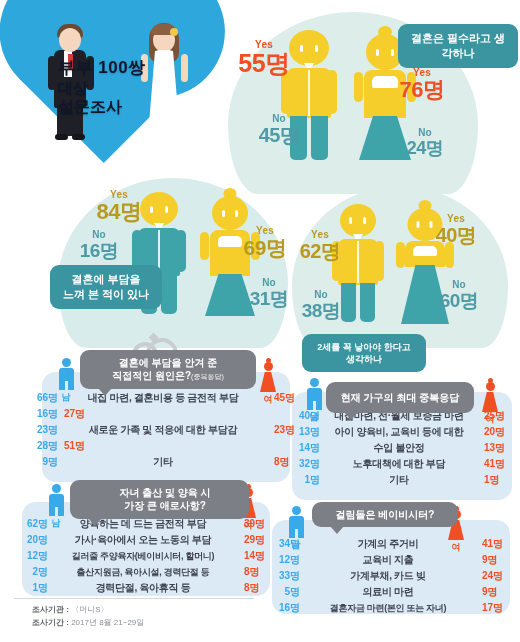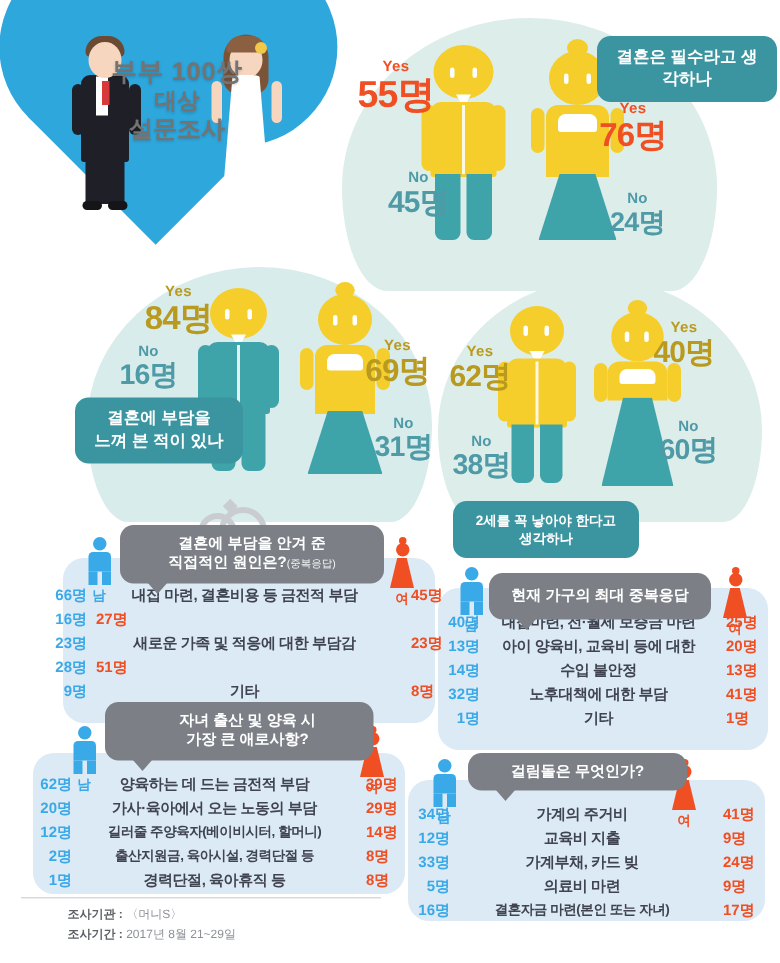--- a/index.html
+++ b/index.html
@@ -15,21 +15,21 @@
   .spade.s2{background:#d8eceb;}
   .spade.s3{background:#dcedea;}
 
   
   .heart-wrap{position:absolute;left:28px;top:6px;width:176px;height:150px;}
   .heart{position:absolute;left:14px;top:8px;width:132px;height:120px;transform:rotate(-45deg);
     background:#2ea7dd;border-radius:0 0 6px 0;}
   .heart:before,.heart:after{content:"";position:absolute;width:132px;height:132px;background:#2ea7dd;border-radius:50%;}
   .heart:before{top:-66px;left:0;}
   .heart:after{top:0;left:66px;}
-  .heart-title{position:absolute;left:30px;top:32px;width:120px;text-align:center;color:#737373;
+  .heart-title{position:absolute;left:30px;top:52px;width:120px;text-align:left;color:#0f172a;
     font-weight:bold;line-height:1.22;z-index:6;text-shadow:0 1px 2px rgba(0,0,0,.18);}
   .ht1{font-size:17px;letter-spacing:.5px;}
   .ht2{font-size:15px;}
   .ht3{font-size:16px;}
 
   
   .groom{position:absolute;left:20px;top:14px;width:46px;height:120px;z-index:5;}
   .bride{position:absolute;left:112px;top:14px;width:50px;height:122px;z-index:5;}
   .g-head{position:absolute;left:11px;top:8px;width:22px;height:24px;border-radius:50%;background:#f6d6bf;}
   .g-hair{position:absolute;left:9px;top:4px;width:26px;height:14px;border-radius:13px 13px 4px 4px;background:#6a4a33;}
@@ -78,21 +78,21 @@
   .qbubble.teal{background:#3a95a0;}
 
   
   .panel{position:absolute;background:#dceaf5;border-radius:14px;}
   .hdr{position:absolute;background:#7c8086;color:#fff;border-radius:9px;
     font-weight:bold;font-size:10px;line-height:1.33;text-align:center;padding:6px 9px;z-index:4;}
   .hdr .sub{font-size:7px;font-weight:normal;opacity:.92;}
   .hdr:after{content:"";position:absolute;left:18px;bottom:-7px;border-left:7px solid transparent;
     border-right:7px solid transparent;border-top:8px solid #7c8086;}
   .tbl{position:absolute;z-index:3;}
-  .trow{display:flex;height:16px;}
+  .trow{display:flex;align-items:center;height:16px;}
   .tm{width:34px;text-align:right;color:#3aa9e8;font-weight:bold;font-size:10px;}
   .tl{flex:1;text-align:center;color:#3f4450;font-size:10px;font-weight:bold;letter-spacing:-.3px;}
   .tf{width:34px;text-align:left;color:#f04e23;font-weight:bold;font-size:10px;padding-left:6px;}
 
   
   .gicon{position:absolute;text-align:center;z-index:4;width:24px;}
   .gicon .lbl{font-size:9px;font-weight:bold;margin-top:1px;}
   .gicon.m .lbl{color:#3aa9e8;}
   .gicon.f .lbl{color:#f04e23;}
   .mi-head{width:9px;height:9px;border-radius:50%;background:#3aa9e8;margin:0 auto 1px;}
@@ -103,21 +103,21 @@
   .fi-head{width:9px;height:9px;border-radius:50%;background:#f04e23;margin:0 auto 1px;}
   .fi-bun{width:5px;height:5px;border-radius:50%;background:#f04e23;margin:0 auto -1px;}
   .fi-body{width:16px;height:20px;margin:0 auto;background:#f04e23;
     clip-path:polygon(30% 0,70% 0,100% 100%,0 100%);}
 
   
   .rings{position:absolute;z-index:2;}
   .ring{position:absolute;border-radius:50%;border:4px solid #c9ccd1;}
 
   
-  .footer{position:absolute;left:45px;top:604px;width:300px;font-size:8px;color:#8c9096;line-height:1.6;}
+  .footer{position:absolute;left:32px;top:604px;width:300px;font-size:8px;color:#8c9096;line-height:1.6;}
   .footer b{color:#5d6167;}
   .frule{position:absolute;left:14px;top:598px;width:240px;height:1px;background:#d6dade;}
 </style>
 </head>
 <body>
 
 <div id="stage">
 
   <div class="spade" style="left:228px;top:12px;width:250px;height:182px;"></div>
 
@@ -405,21 +405,21 @@
       <div class="mi-body"></div>
       <div class="mi-legs"></div>
     <div class="lbl">남</div>
   </div>
   <div class="gicon f" style="left:236px;top:484px;">
     <div class="fi-bun"></div>
       <div class="fi-head"></div>
       <div class="fi-body"></div>
     <div class="lbl">여</div>
   </div>
-  <div class="hdr" style="left:70px;top:468px;width:150px;padding-left:20px;">
+  <div class="hdr" style="left:70px;top:480px;width:150px;padding-left:20px;">
     <div>자녀 출산 및 양육 시</div>
     <div>가장 큰 애로사항?</div>
   </div>
   <div class="tbl" style="left:14px;top:516px;width:264px;">
     <div class="trow">
       <div class="tm">62명</div>
       <div class="tl">양육하는 데 드는 금전적 부담</div>
       <div class="tf">39명</div>
     </div>
     <div class="trow">
@@ -451,21 +451,21 @@
       <div class="mi-legs"></div>
     <div class="lbl">남</div>
   </div>
   <div class="gicon f" style="left:444px;top:506px;">
     <div class="fi-bun"></div>
       <div class="fi-head"></div>
       <div class="fi-body"></div>
     <div class="lbl">여</div>
   </div>
   <div class="hdr" style="left:312px;top:502px;width:128px;">
-    <div>걸림돌은 무엇인가?</div>
+    <div>걸림돌은 베이비시터?</div>
   </div>
   <div class="tbl" style="left:266px;top:536px;width:250px;">
     <div class="trow">
       <div class="tm">34명</div>
       <div class="tl">가계의 주거비</div>
       <div class="tf">41명</div>
     </div>
     <div class="trow">
       <div class="tm">12명</div>
       <div class="tl">교육비 지출</div>

